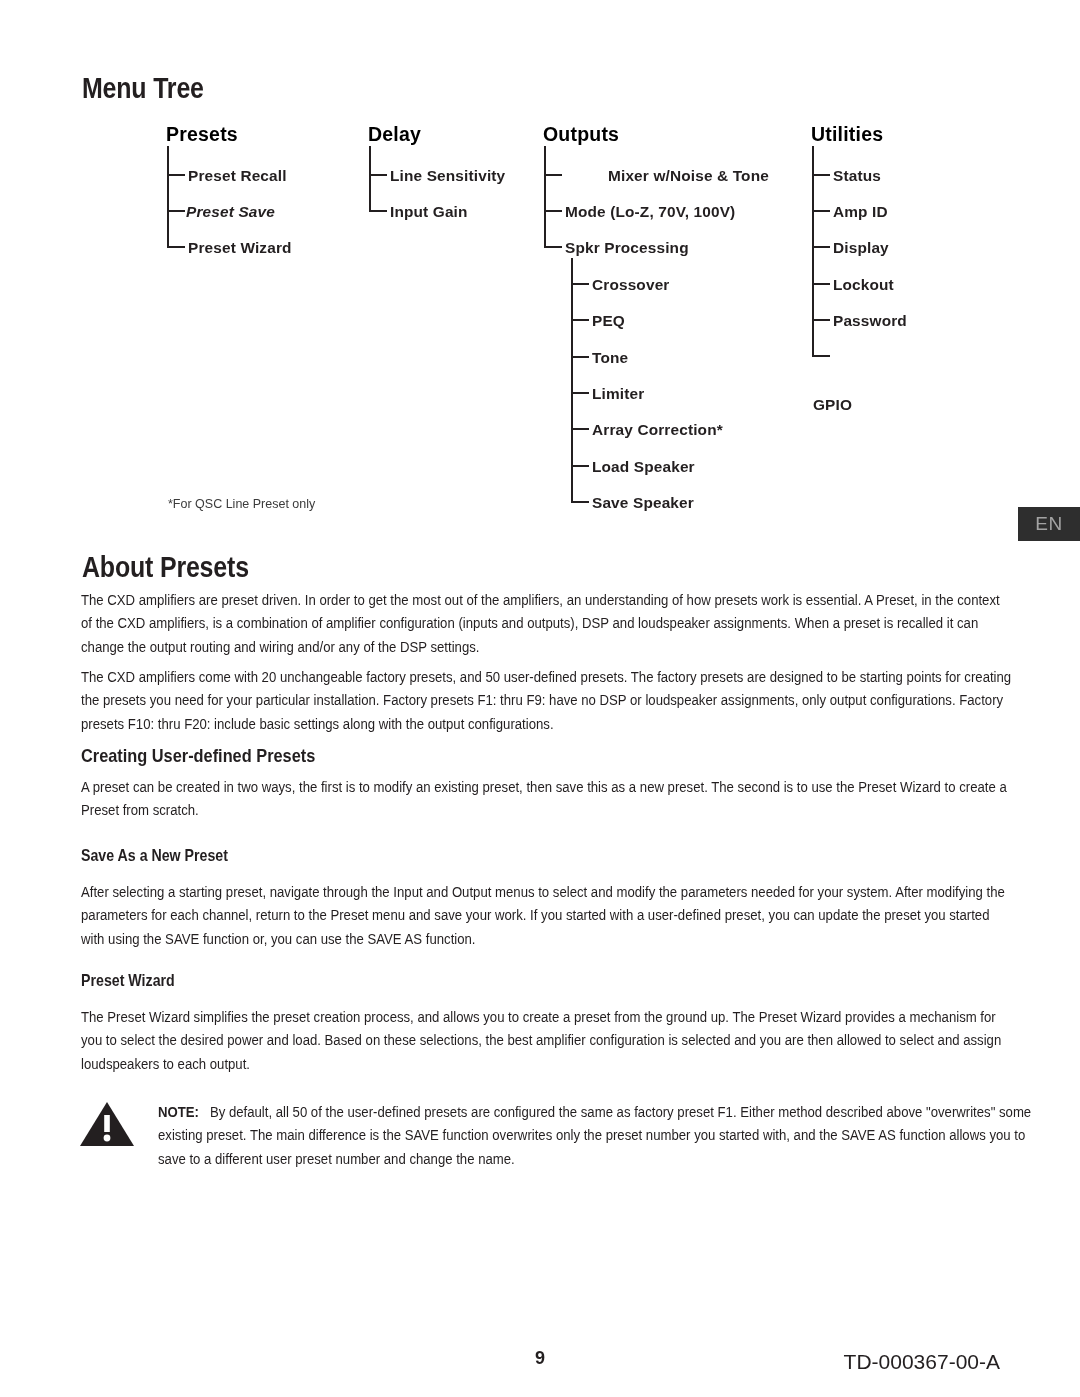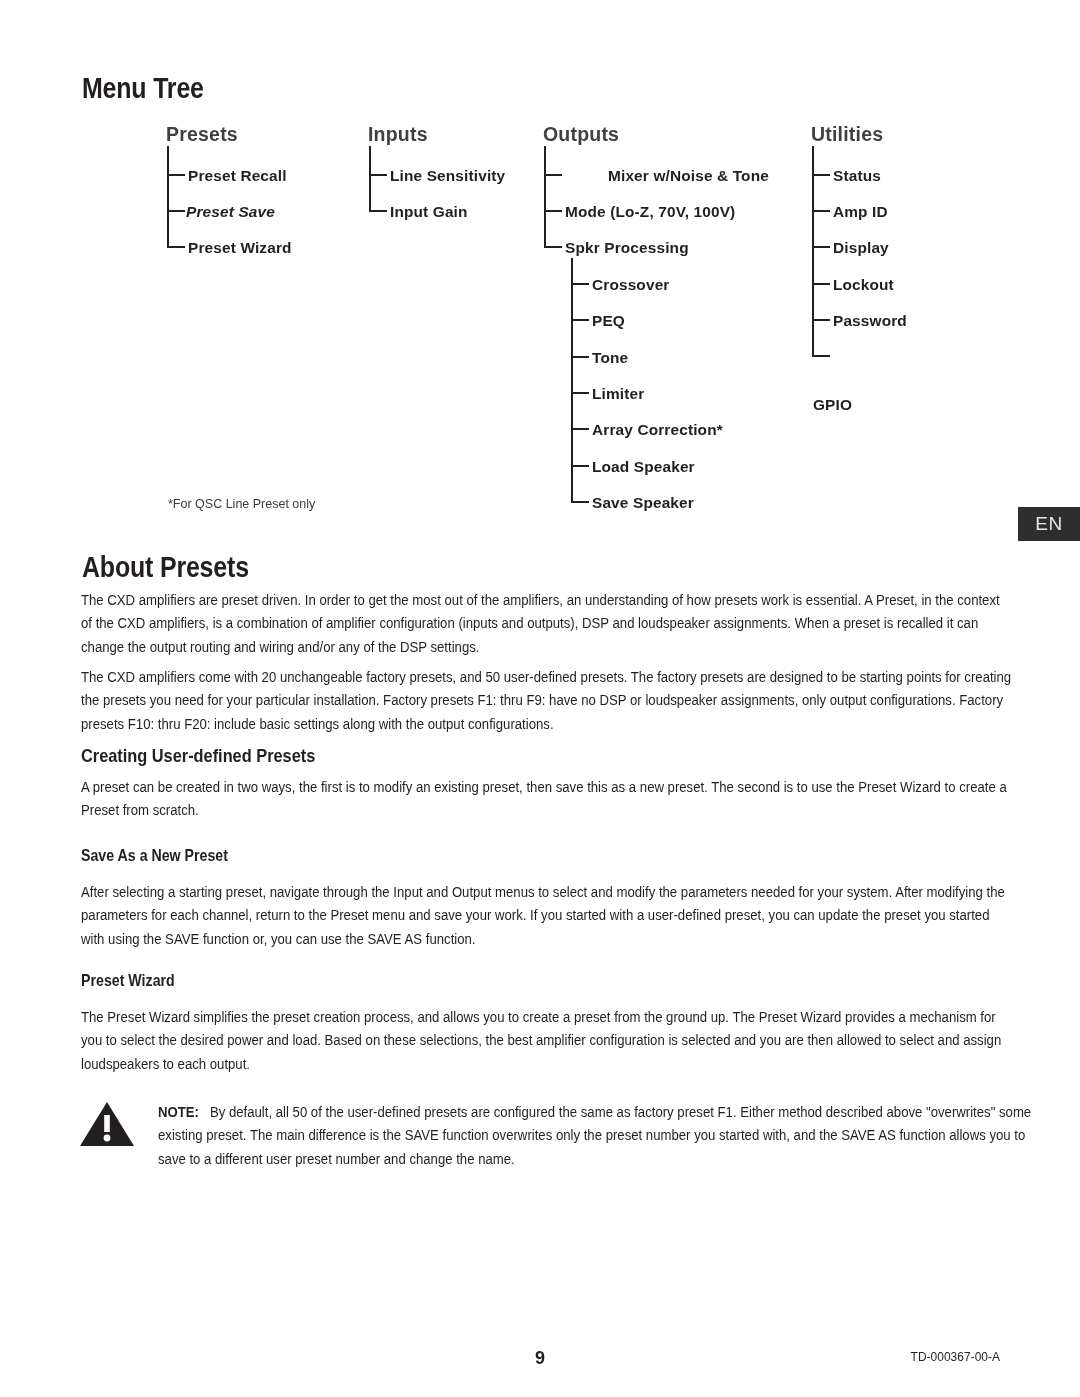--- a/index.html
+++ b/index.html
@@ -67,21 +67,21 @@
     width: 1090px;
   }
   .para.narrowblock { width: 1030px; }
 
   .para b { font-weight: bold; }
 
   
   .lang-tab {
     position: absolute;
     background: #2e2e2e;
-    color: #e5e5e5;
+    color: #a3a3a3;
     font-family: "Liberation Sans", sans-serif;
     font-size: 19px;
     font-weight: normal;
     display: flex;
     align-items: center;
     justify-content: center;
     letter-spacing: 0.5px;
   }
 
   
@@ -90,21 +90,21 @@
     font-family: "Liberation Sans", sans-serif;
     font-weight: bold;
     color: #231f20;
   }
   .tree-head {
     position: absolute;
     font-size: 19.5px;
     font-weight: bold;
     white-space: nowrap;
     letter-spacing: 0.2px;
-    color: #404040;
+    color: #000000;
   }
   .tree-item {
     position: absolute;
     font-size: 15.4px;
     font-weight: bold;
     white-space: nowrap;
     letter-spacing: 0.15px;
     color: #231f20;
   }
   .vline {
@@ -138,21 +138,21 @@
     font-family: "Liberation Sans", sans-serif;
     font-weight: bold;
     font-size: 18px;
     color: #231f20;
     text-align: center;
     width: 60px;
   }
   .footer-doc {
     position: absolute;
     font-family: "Liberation Sans", sans-serif;
-    font-size: 12px;
+    font-size: 21px;
     color: #231f20;
     text-align: right;
     white-space: nowrap;
   }
 </style>
 </head>
 <body>
 
 <div class="page">
 
@@ -163,21 +163,21 @@
     <div class="vline" style="left:167px; top:146px; height:100px;"></div>
     <div class="hline" style="left:167px; top:174px; width:18px;"></div>
     <div class="hline" style="left:167px; top:210px; width:18px;"></div>
     <div class="hline" style="left:167px; top:246px; width:18px;"></div>
     <div class="tree-item" style="left:188px; top:167px;">Preset Recall</div>
     <div class="tree-item" style="left:186px; top:203px;font-style:italic;">Preset Save</div>
     <div class="tree-item" style="left:188px; top:239px;">Preset Wizard</div>
   </div>
 
   <div class="tree-col">
-    <div class="tree-head" style="left:368px; top:123px;">Inputs</div>
+    <div class="tree-head" style="left:368px; top:123px;">Delay</div>
     <div class="vline" style="left:369px; top:146px; height:64px;"></div>
     <div class="hline" style="left:369px; top:174px; width:18px;"></div>
     <div class="hline" style="left:369px; top:210px; width:18px;"></div>
     <div class="tree-item" style="left:390px; top:167px;">Line Sensitivity</div>
     <div class="tree-item" style="left:390px; top:203px;">Input Gain</div>
   </div>
 
   <div class="tree-col">
     <div class="tree-head" style="left:543px; top:123px;">Outputs</div>
     <div class="vline" style="left:544px; top:146px; height:100px;"></div>

